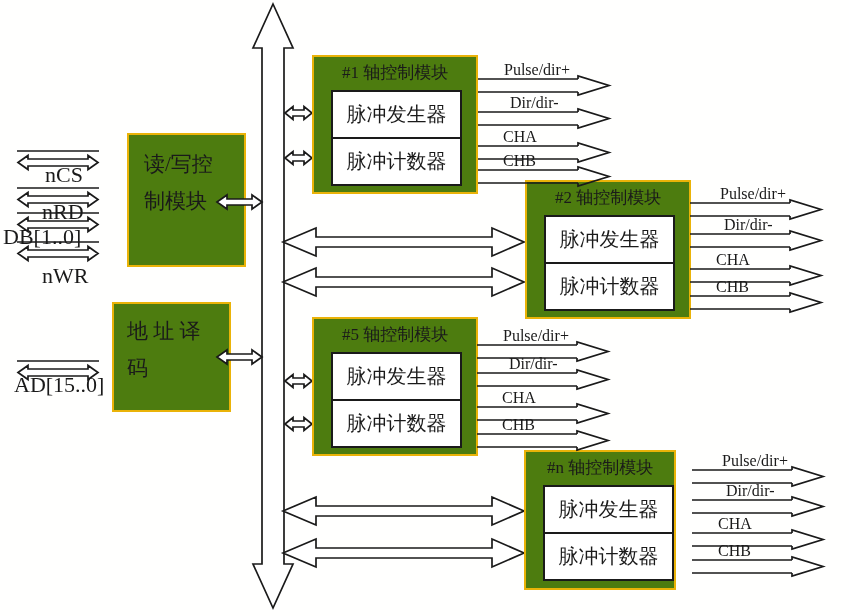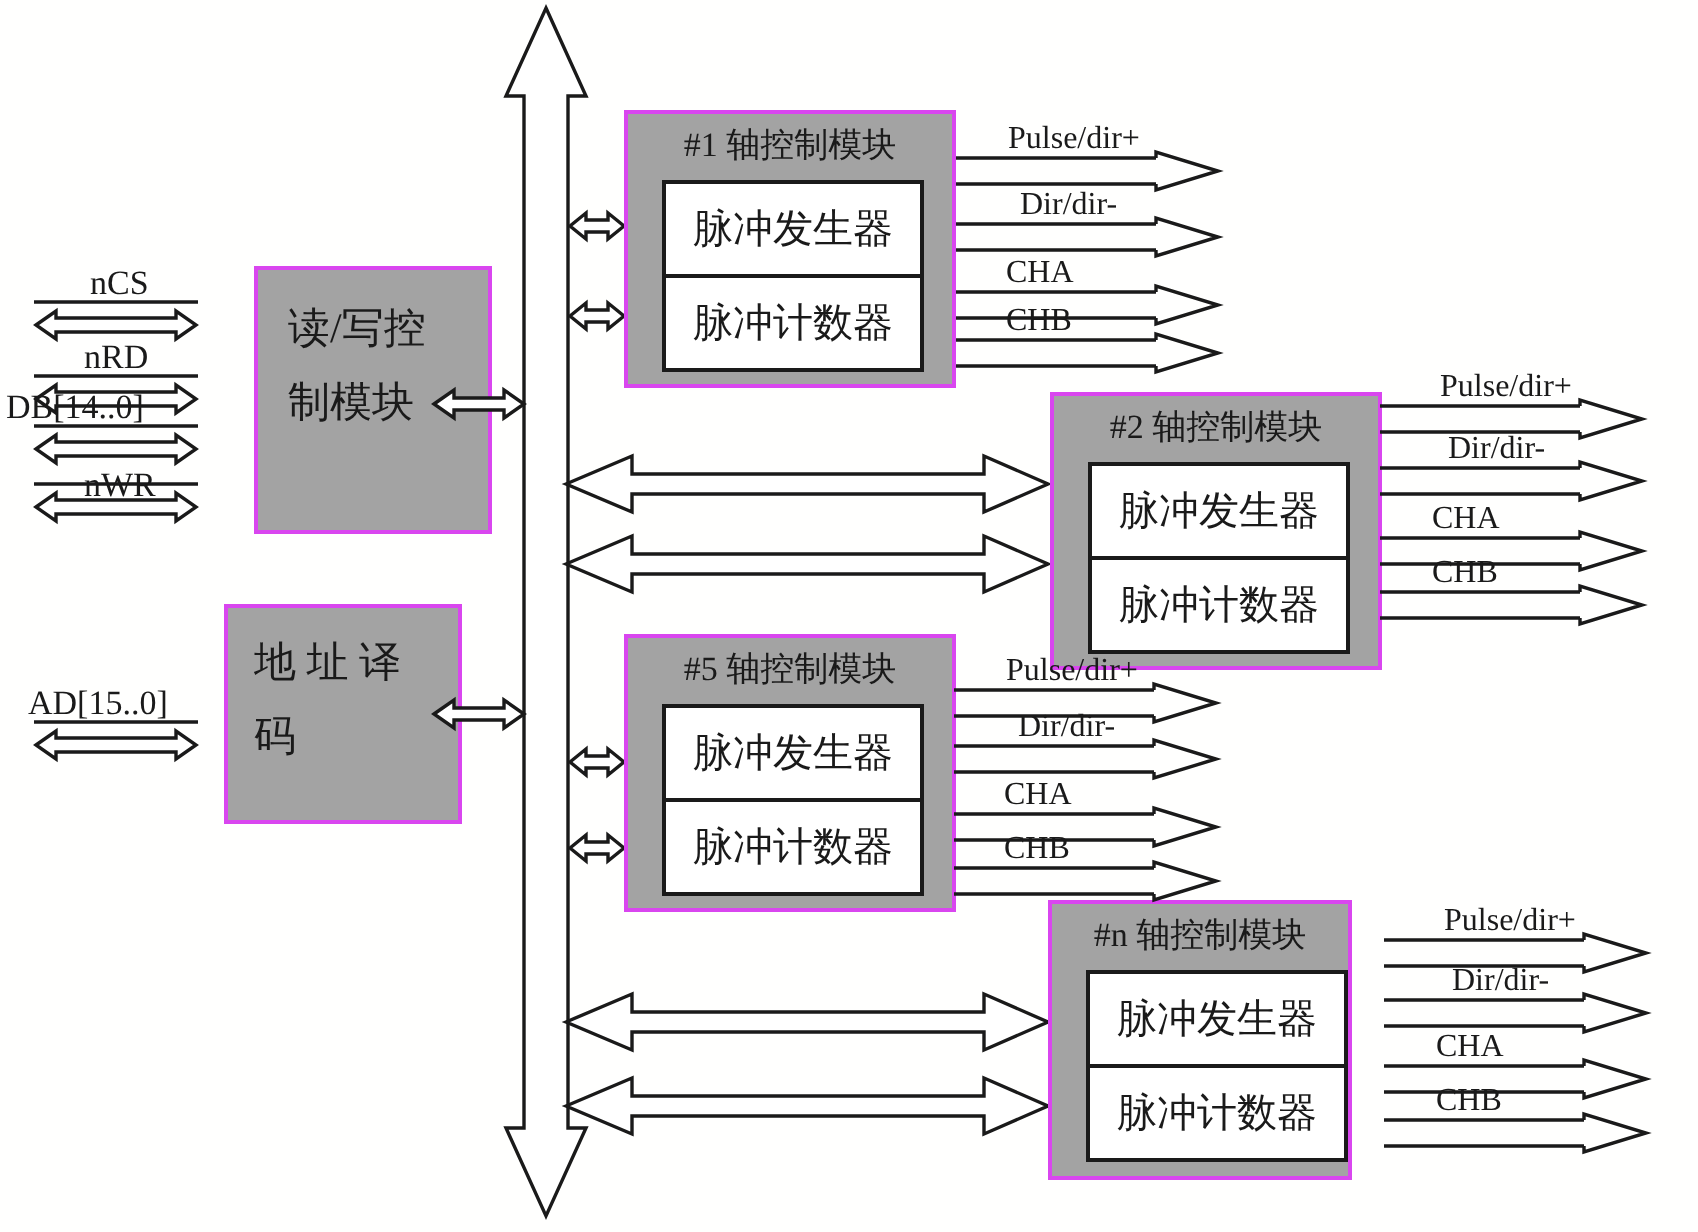--- a/index.html
+++ b/index.html
@@ -1,27 +1,27 @@
 <!DOCTYPE html>
 <html><head>
 <meta charset="utf-8">
 <style>
   html,body{margin:0;padding:0;background:#fff;}
   .canvas{position:relative;width:849px;height:616px;background:#fffffe;overflow:hidden;
           font-family:"Liberation Serif","DejaVu Serif",serif;color:#1a1a1a;}
-  .box{position:absolute;border:2px solid #d946ef;background:#a3a3a3;box-sizing:border-box;}
+  .box{position:absolute;border:2px solid #eab308;background:#4d7c0f;box-sizing:border-box;}
   .cjk{font-size:21px;line-height:37px;white-space:pre;}
   .rw-pad{padding:11px 0 0 15px;margin-left:29px;}
   .addr-pad{padding:9px 0 0 13px;}
   .module-title{text-align:center;font-size:17px;margin-top:4px;white-space:nowrap;}
   .inner{position:absolute;left:17px;top:33px;width:131px;height:96px;border:2px solid #1a1a1a;
          box-sizing:border-box;display:flex;flex-direction:column;background:#fff;}
   .inner .row{flex:1;display:flex;align-items:center;justify-content:center;font-size:20px;white-space:nowrap;}
   .inner .row:first-child{border-bottom:2px solid #1a1a1a;}
-  .sig-label{position:absolute;font-size:17px;line-height:16px;white-space:nowrap;}
+  .sig-label{position:absolute;font-size:22px;line-height:16px;white-space:nowrap;margin-top:33px;}
   .out-label{position:absolute;font-size:16px;line-height:16px;white-space:nowrap;}
   svg.arrow{position:absolute;overflow:visible;}
   svg.arrow polygon{fill:#fff;stroke:#1a1a1a;stroke-width:1.7;}
   svg.arrow path, svg.arrow line{fill:none;stroke:#1a1a1a;stroke-width:1.7;}
 </style>
 </head>
 <body>
 
 <div class="canvas">
 
@@ -34,21 +34,21 @@
     <line x1="0" y1="2" x2="82" y2="2"></line>
     <polygon points="1,13.5 11,6.5 11,10 71,10 71,6.5 81,13.5 71,20.5 71,17 11,17 11,20.5"></polygon>
   </svg>
 
   <div class="sig-label" style="left:42px;top:171px">nRD</div>
   <svg class="arrow" style="left:17px;top:186px" width="82" height="26">
     <line x1="0" y1="2" x2="82" y2="2"></line>
     <polygon points="1,13.5 11,6.5 11,10 71,10 71,6.5 81,13.5 71,20.5 71,17 11,17 11,20.5"></polygon>
   </svg>
 
-  <div class="sig-label" style="left:3px;top:196px">DB[14..0]</div>
+  <div class="sig-label" style="left:3px;top:196px">DB[1..0]</div>
   <svg class="arrow" style="left:17px;top:211px" width="82" height="26">
     <line x1="0" y1="2" x2="82" y2="2"></line>
     <polygon points="1,13.5 11,6.5 11,10 71,10 71,6.5 81,13.5 71,20.5 71,17 11,17 11,20.5"></polygon>
   </svg>
 
   <div class="sig-label" style="left:42px;top:235px">nWR</div>
   <svg class="arrow" style="left:17px;top:240px" width="82" height="26">
     <line x1="0" y1="2" x2="82" y2="2"></line>
     <polygon points="1,13.5 11,6.5 11,10 71,10 71,6.5 81,13.5 71,20.5 71,17 11,17 11,20.5"></polygon>
   </svg>
@@ -103,21 +103,21 @@
   </svg>
 
   <div class="box" style="left:312px;top:55px;width:166px;height:139px">
     <div class="module-title">#1 轴控制模块</div>
     <div class="inner">
       <div class="row">脉冲发生器</div>
       <div class="row">脉冲计数器</div>
     </div>
   </div>
 
-  <div class="box" style="left:525px;top:196px;width:166px;height:139px">
+  <div class="box" style="left:525px;top:180px;width:166px;height:139px">
     <div class="module-title">#2 轴控制模块</div>
     <div class="inner">
       <div class="row">脉冲发生器</div>
       <div class="row">脉冲计数器</div>
     </div>
   </div>
 
   <div class="box" style="left:312px;top:317px;width:166px;height:139px">
     <div class="module-title">#5 轴控制模块</div>
     <div class="inner">

